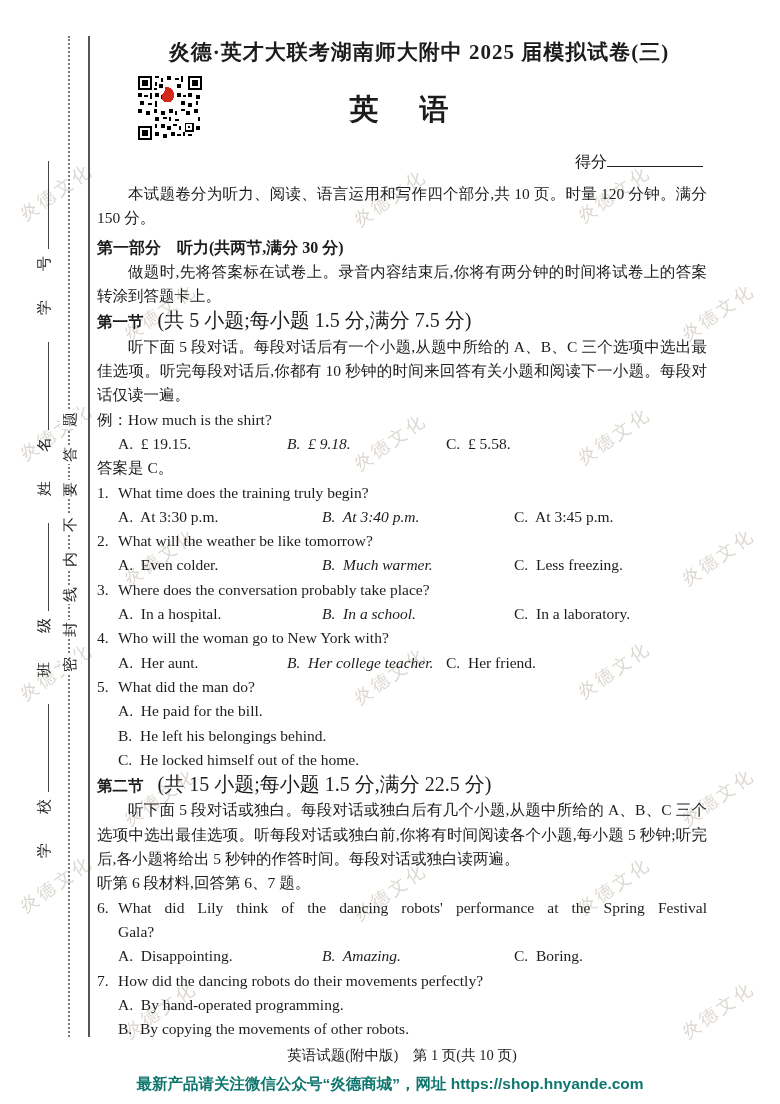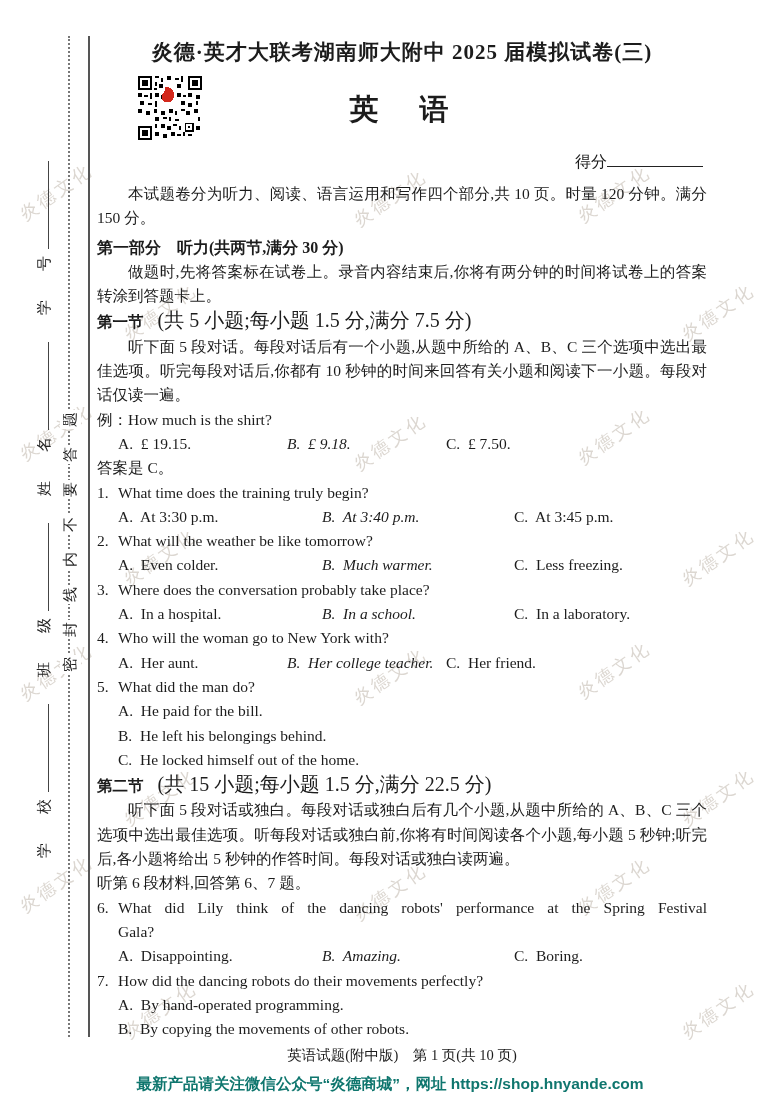--- a/index.html
+++ b/index.html
@@ -31,21 +31,21 @@
                transform-origin:0 0;color:#222;}
   .f-label{letter-spacing:7px;}
   .f-line{display:inline-block;width:88px;height:13px;border-bottom:1px solid #444;
           margin:0 27px 0 0;}
   .seal-vert{position:absolute;left:60px;top:674px;width:300px;font-size:15px;
              line-height:19px;white-space:nowrap;transform:rotate(-90deg);
              transform-origin:0 0;color:#222;}
   .seal-char{display:inline-block;background:#fff;padding:1px 2px;margin-right:16px;}
 
   
-  .exam-title{position:absolute;left:97px;top:38px;width:610px;text-align:center;
+  .exam-title{position:absolute;left:114px;top:38px;width:610px;text-align:center;
               font-size:21px;font-weight:bold;letter-spacing:1px;}
   .qr{position:absolute;left:138px;top:76px;width:64px;height:64px;}
   .subject-title{position:absolute;left:97px;top:90px;width:610px;text-align:center;
                  font-size:29px;font-weight:bold;letter-spacing:6px;}
   .score-row{position:absolute;left:575px;top:149px;font-size:16px;}
   .score-blank{display:inline-block;width:96px;height:17px;border-bottom:1.5px solid #222;}
 
   
   .content{position:absolute;left:97px;top:182px;width:610px;font-size:15.5px;
            line-height:24.3px;}
@@ -209,21 +209,21 @@
 
     <p class="indent">听下面 5 段对话。每段对话后有一个小题,从题中所给的 A、B、C 三个选项中选出最佳选项。听完每段对话后,你都有 10 秒钟的时间来回答有关小题和阅读下一小题。每段对话仅读一遍。</p>
 
     <div class="q-line">
       <span class="ex-label">例：</span>
       <span class="q-text">How much is the shirt?</span>
     </div>
     <div class="opt-row narrow">
       <span class="oA">A.  £ 19.15.</span>
       <span class="oB">B.  £ 9.18.</span>
-      <span class="oC">C.  £ 7.50.</span>
+      <span class="oC">C.  £ 5.58.</span>
     </div>
     <div>答案是 C。</div>
 
     <div class="q-line">
       <span class="q-num">1.</span>
       <span class="q-text">What time does the training truly begin?</span>
     </div>
     <div class="opt-row">
       <span class="oA">A.  At 3:30 p.m.</span>
       <span class="oB">B.  At 3:40 p.m.</span>

